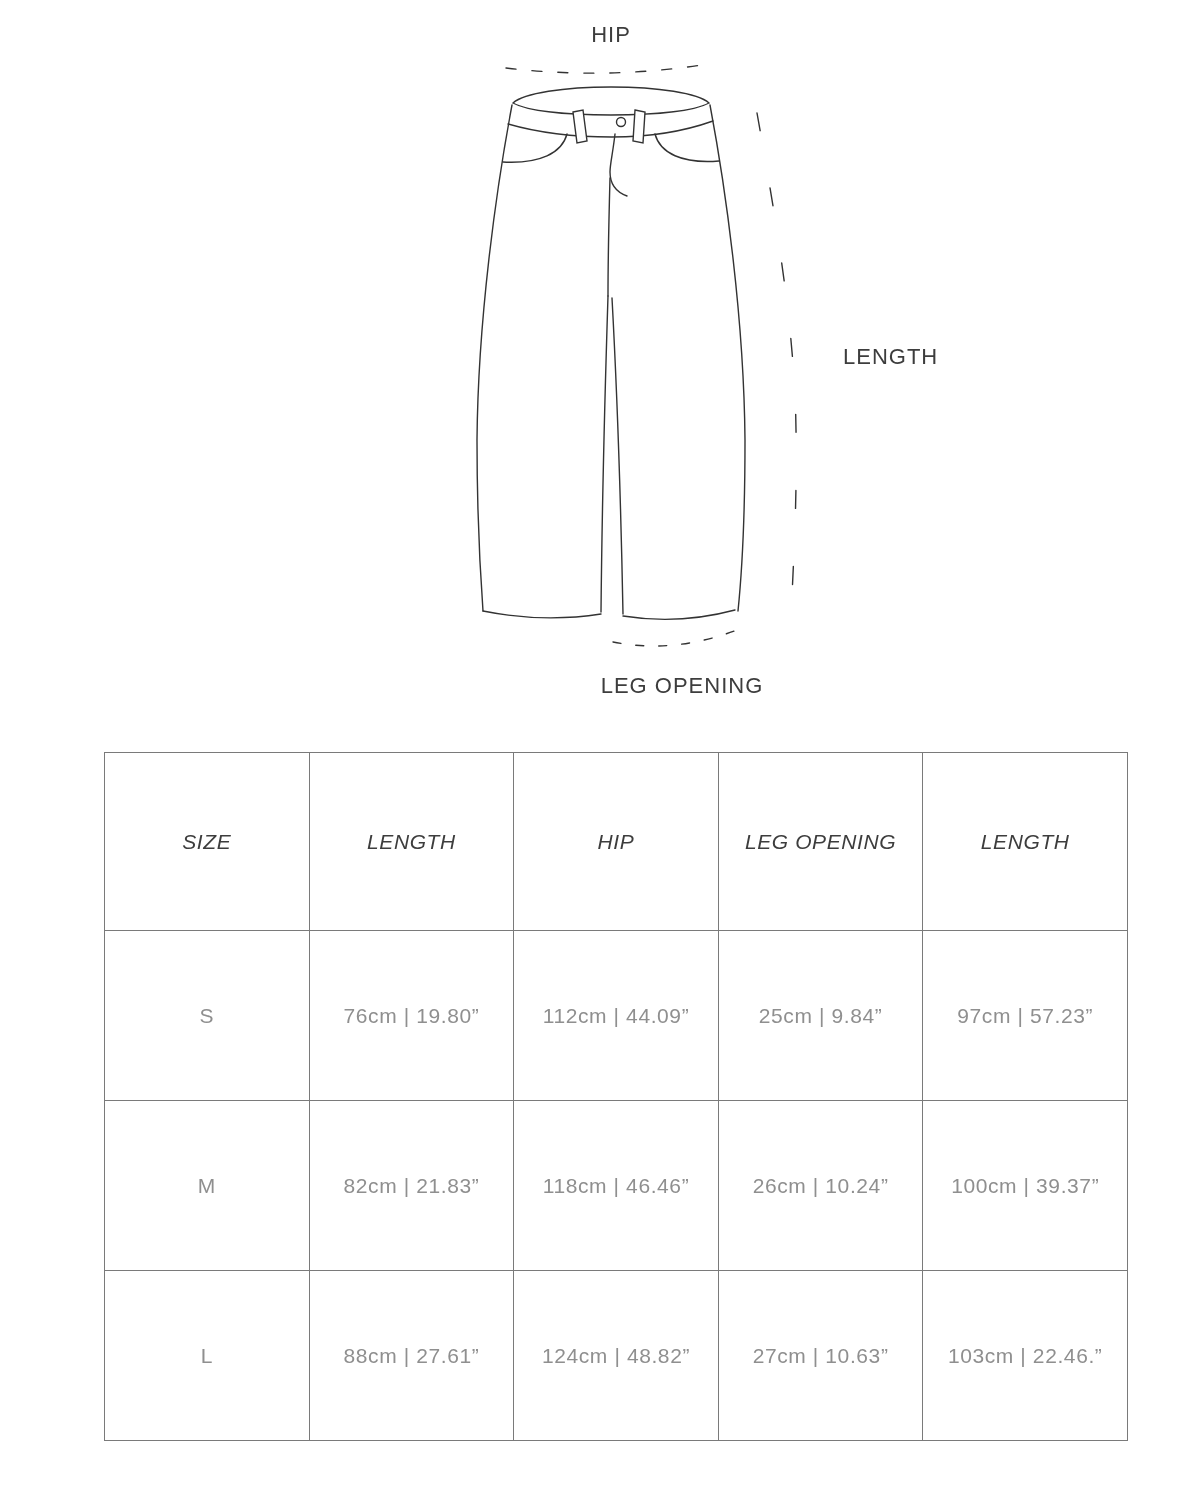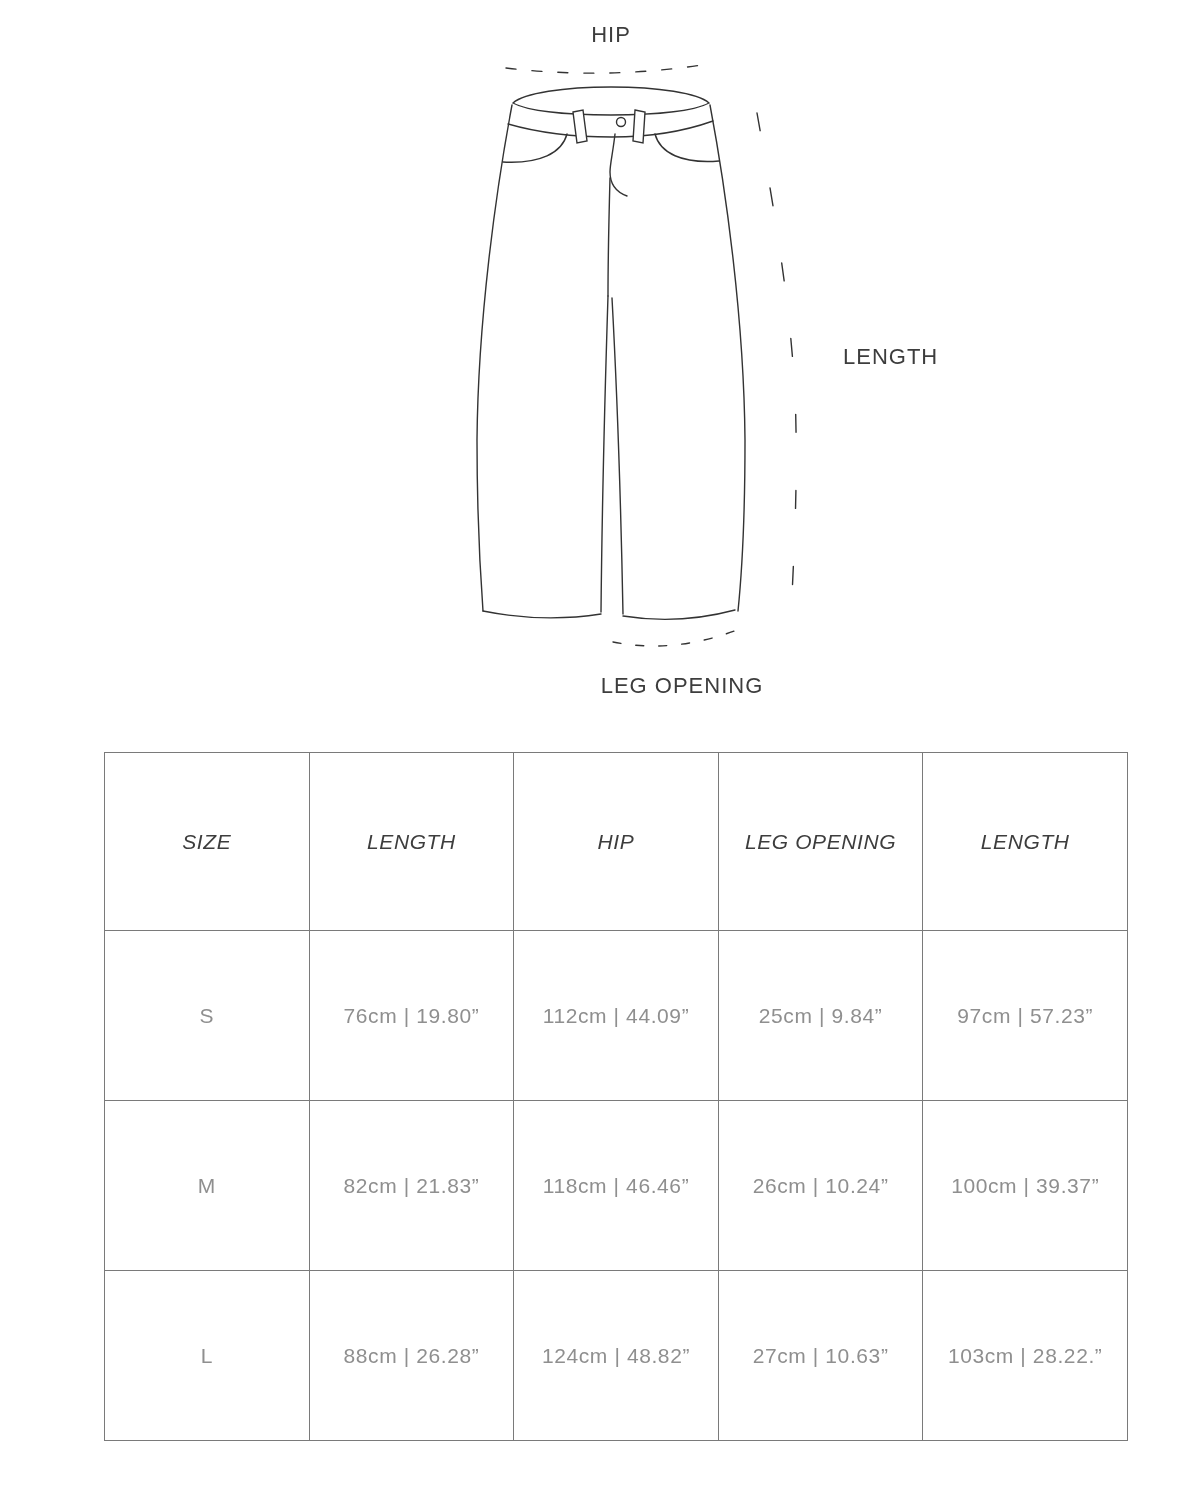--- a/index.html
+++ b/index.html
@@ -123,21 +123,21 @@
       </tr>
       <tr>
         <td>M</td>
         <td>82cm | 21.83”</td>
         <td>118cm | 46.46”</td>
         <td>26cm | 10.24”</td>
         <td>100cm | 39.37”</td>
       </tr>
       <tr>
         <td>L</td>
-        <td>88cm | 26.28”</td>
+        <td>88cm | 27.61”</td>
         <td>124cm | 48.82”</td>
         <td>27cm | 10.63”</td>
-        <td>103cm | 28.22.”</td>
+        <td>103cm | 22.46.”</td>
       </tr>
     </tbody>
   </table>
 
 </div>
 
 </body></html>

